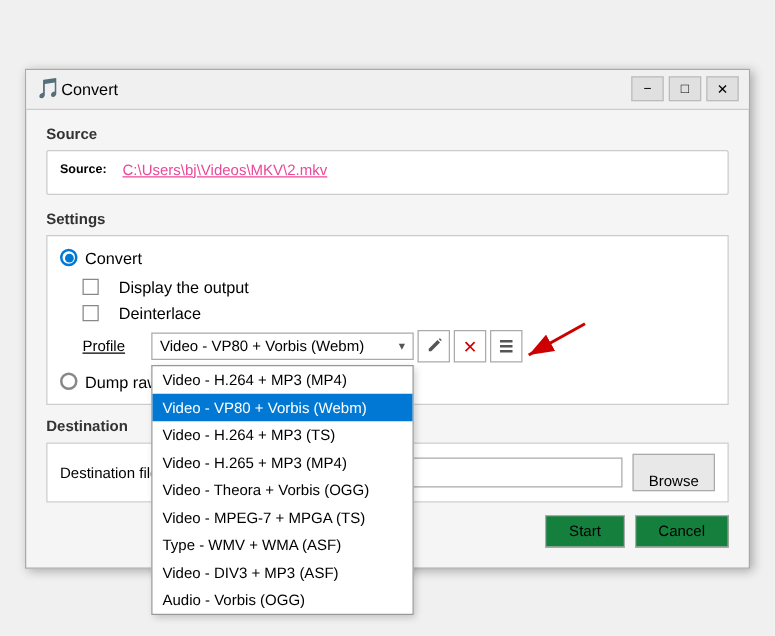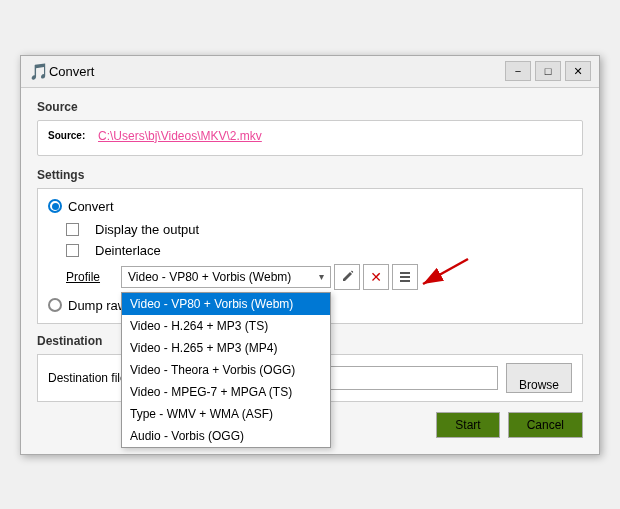--- a/index.html
+++ b/index.html
@@ -212,21 +212,21 @@
       white-space: nowrap;
     }
     .footer-row {
       display: flex;
       justify-content: flex-end;
       gap: 8px;
       margin-top: 8px;
       padding: 0 0 4px 0;
     }
     .footer-btn {
-      background: #4d7c0f;
+      background: #15803d;
       border: 1px solid #aaa;
       padding: 4px 18px;
       font-size: 12px;
       cursor: pointer;
       height: 26px;
     }
     .dropdown-menu {
       position: absolute;
       top: 28px;
       left: 0;
@@ -302,26 +302,28 @@
 
       <div class="profile-row">
         <span class="profile-label">Profile</span>
         <div class="profile-controls">
           <div class="profile-select-btn">
             <span>Video - VP80 + Vorbis (Webm)</span>
             <span class="dropdown-arrow">▾</span>
           </div>
 
           <div class="dropdown-menu">
+            <div class="dropdown-item">Video - H.264 + MP3 (MP4)</div>
             <div class="dropdown-item selected">Video - VP80 + Vorbis (Webm)</div>
             <div class="dropdown-item">Video - H.264 + MP3 (TS)</div>
             <div class="dropdown-item">Video - H.265 + MP3 (MP4)</div>
             <div class="dropdown-item">Video - Theora + Vorbis (OGG)</div>
             <div class="dropdown-item">Video - MPEG-7 + MPGA (TS)</div>
             <div class="dropdown-item">Type - WMV + WMA (ASF)</div>
+            <div class="dropdown-item">Video - DIV3 + MP3 (ASF)</div>
             <div class="dropdown-item">Audio - Vorbis (OGG)</div>
           </div>
 
           <svg class="red-arrow" width="60" height="40">
             <defs>
               <marker id="arrowhead" markerWidth="8" markerHeight="6" refX="8" refY="3" orient="auto">
                 <polygon points="0 0, 8 3, 0 6" fill="#cc0000"></polygon>
               </marker>
             </defs>
             <line x1="55" y1="5" x2="10" y2="30" stroke="#cc0000" stroke-width="2.5" marker-end="url(#arrowhead)"></line>

